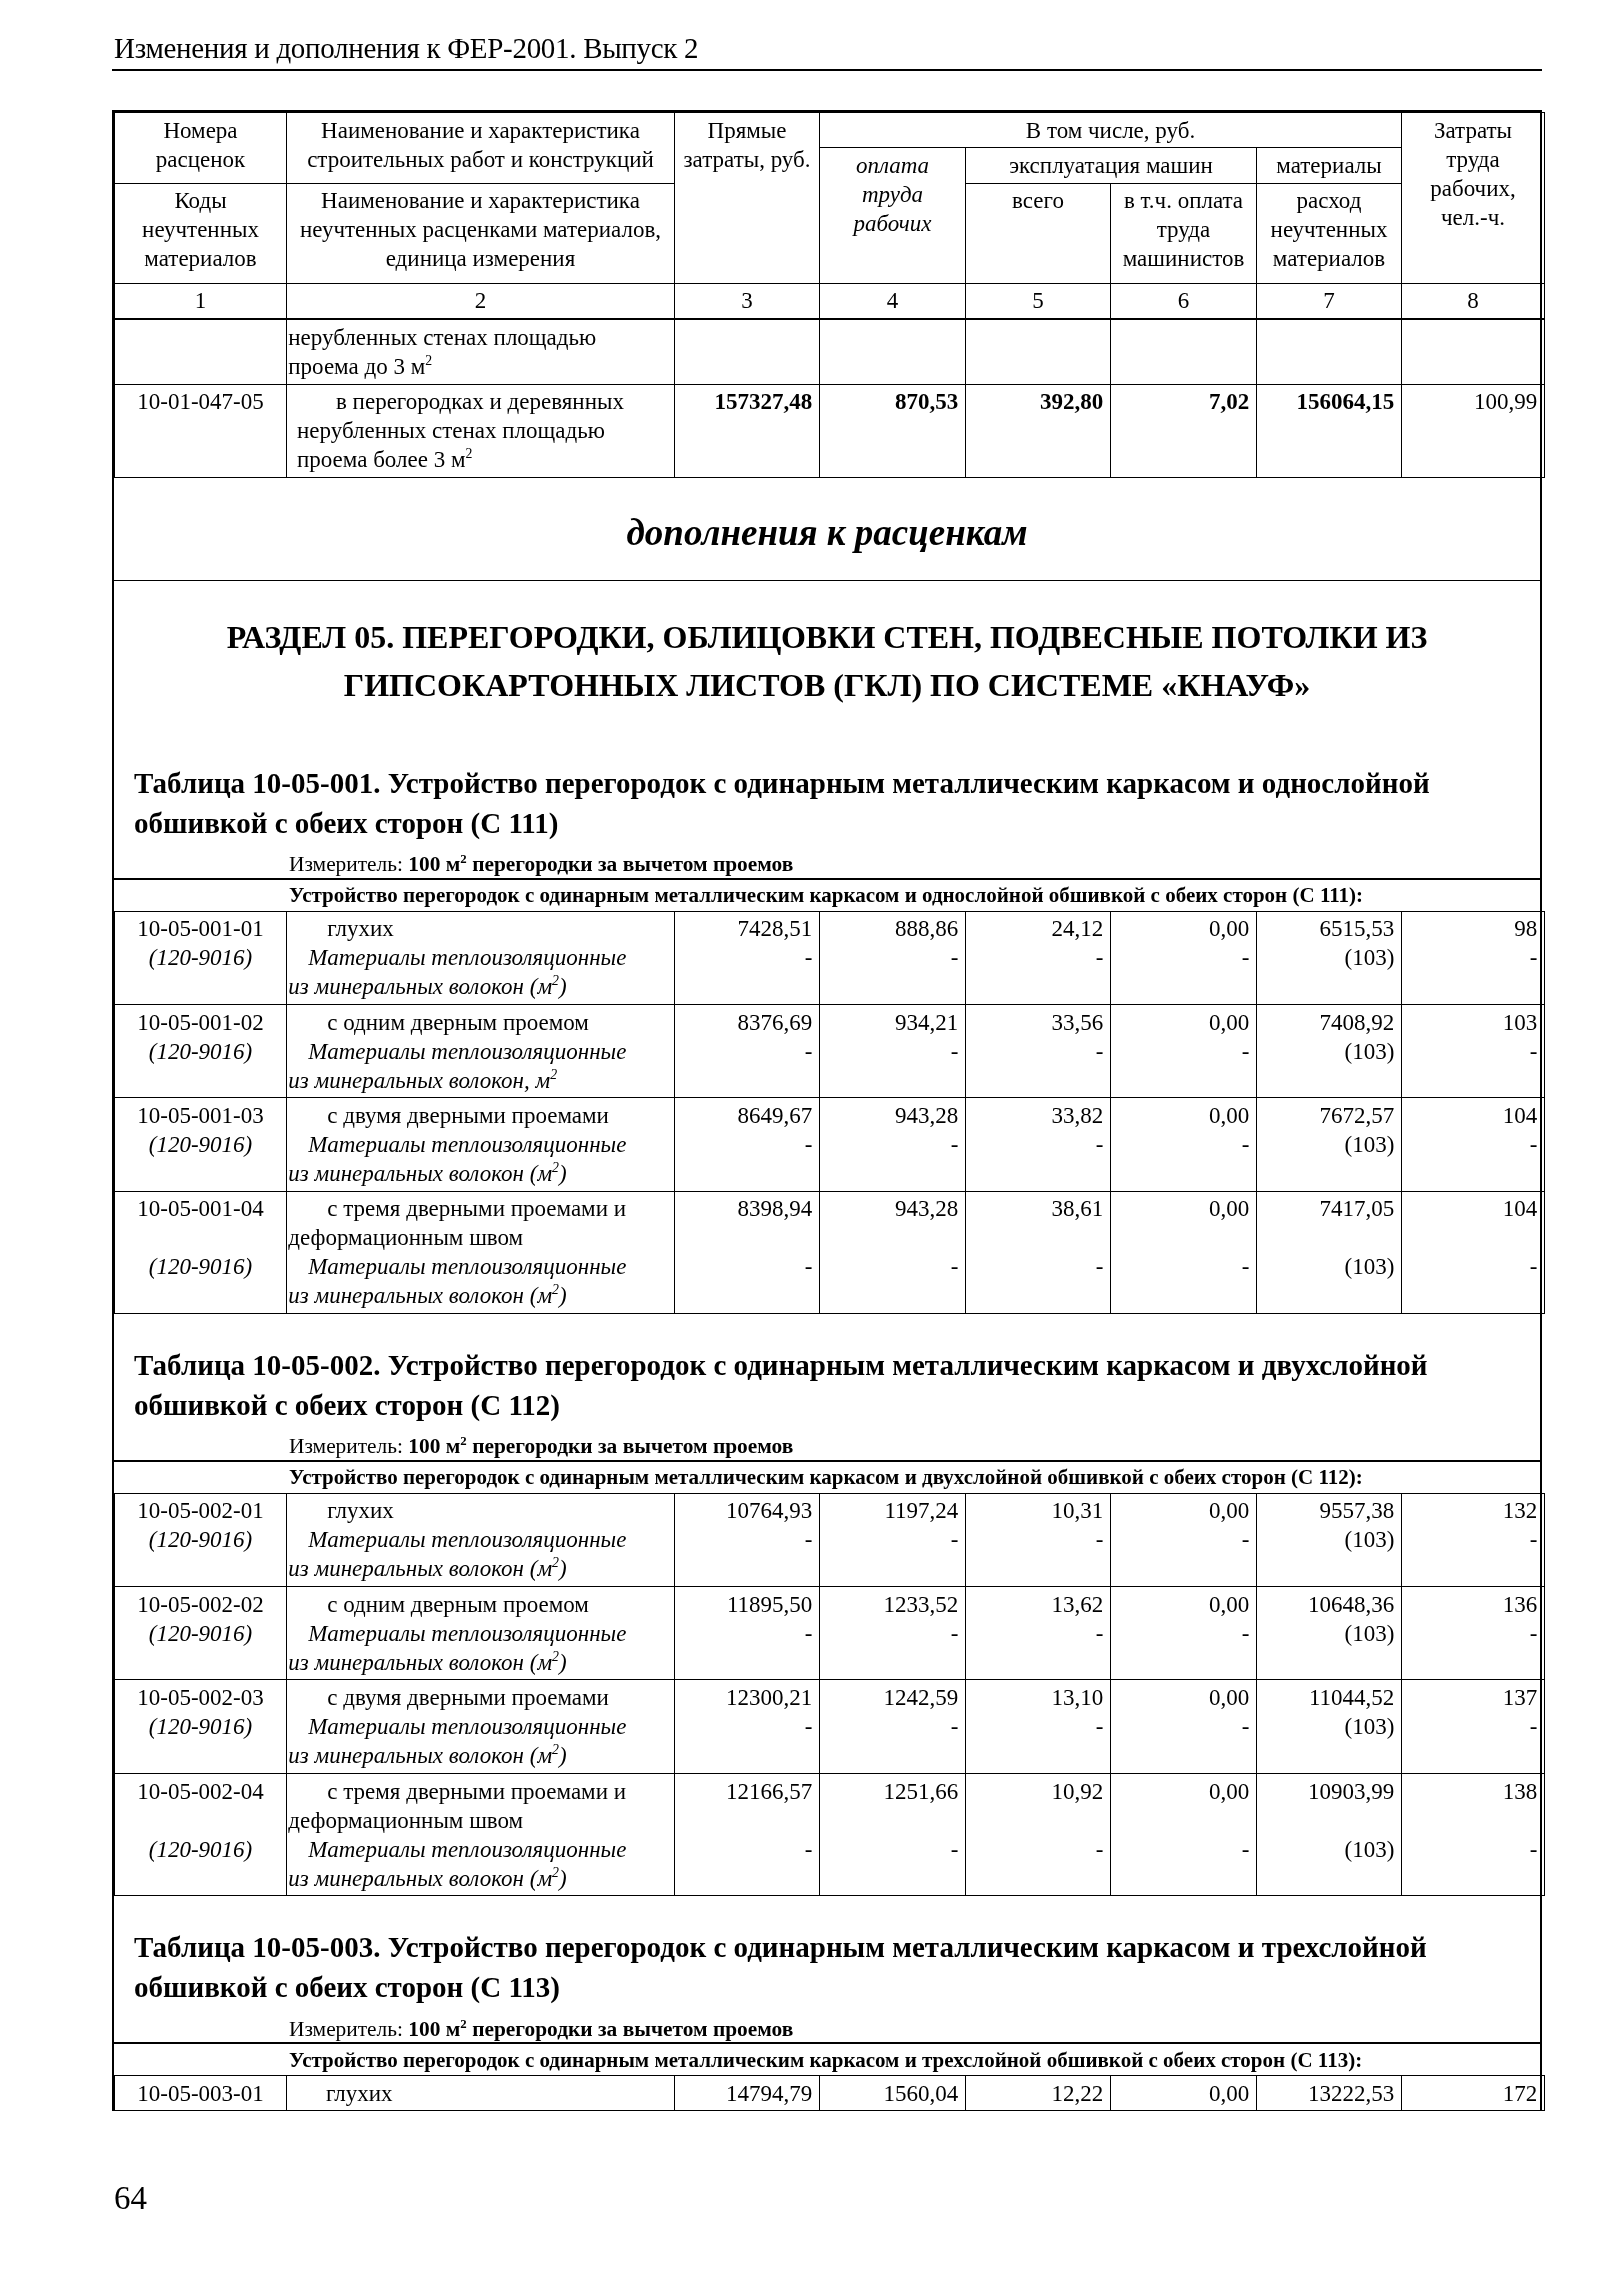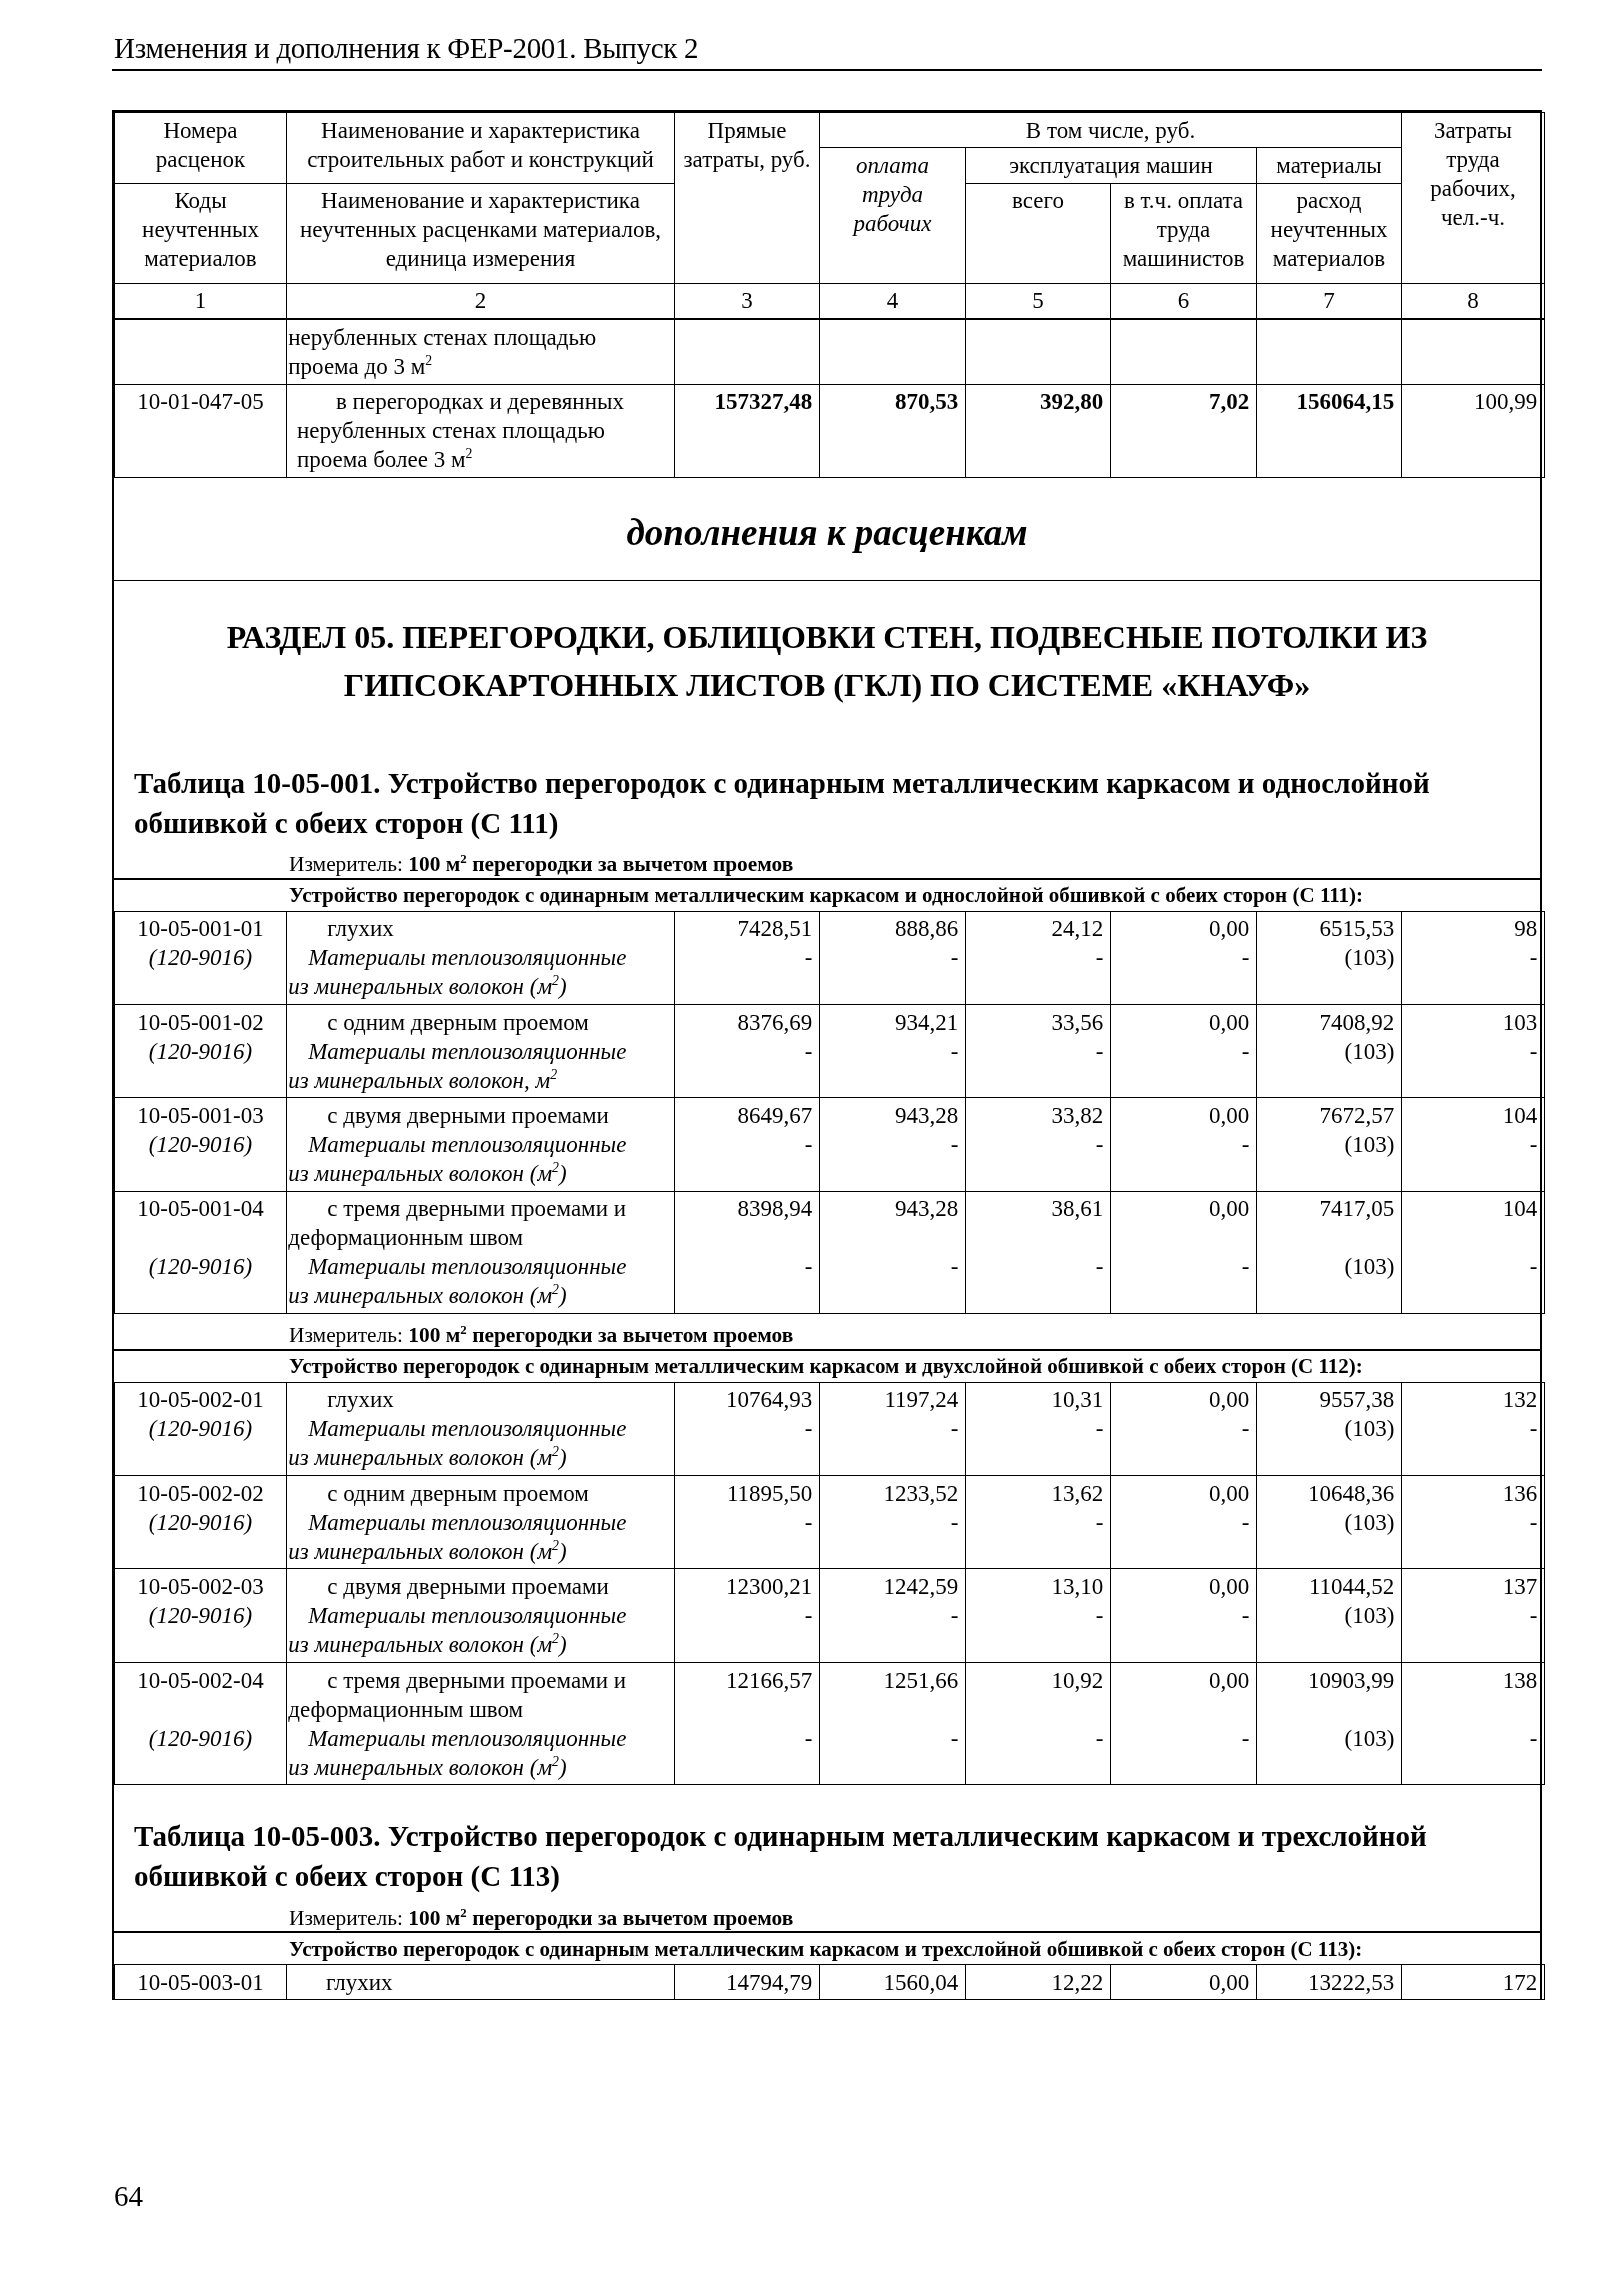--- a/index.html
+++ b/index.html
@@ -1,20 +1,20 @@
 <!DOCTYPE html>
 <html style="font-size:10.7px"><head>
 <meta charset="utf-8">
 <style>
   html, body { margin: 0; padding: 0; background: #ffffff; }
   body { width: 1615px; height: 2295px; position: relative; overflow: hidden;
          font-family: "Liberation Serif", "DejaVu Serif", serif; color: #000; }
   .running-header { position: absolute; left: 114px; top: 32px; font-size: 29px; letter-spacing: -0.3px; }
   .header-rule { position: absolute; left: 112px; top: 69px; width: 1430px; height: 0; border-top: 2px solid #000; }
-  .page-number { position: absolute; left: 114px; top: 2180px; font-size: 29px; }
+  .page-number { position: absolute; left: 114px; top: 2180px; font-size: 33px; }
 
   .sheet { position: absolute; left: 112px; top: 110px; width: 1430px; border: 2px solid #000; border-bottom: none; box-sizing: border-box; }
 
   table.grid { border-collapse: collapse; width: 100%; table-layout: fixed; }
   table.grid td { border: 1.3px solid #000; padding: 2.7px 6.7px; vertical-align: top; font-size: 23px; line-height: 29px; }
   .hdr td { text-align: center; vertical-align: middle; font-size: 16.7px; line-height: 21px; padding: 2.7px 4px; }
   .hdr .it { font-style: italic; }
   .num-row td { text-align: center; font-size: 18px; line-height: 20px; padding: 1.3px; }
   td.r { text-align: right; }
   .b { font-weight: bold; }
@@ -291,20 +291,21 @@
           </td>
       <td class="r">
             <span class="line">104</span>
             <span class="line">&nbsp;</span>
             <span class="line">-</span>
           </td>
     </tr>
   </tbody>
     </table>
 
+  <div class="table-title" style="margin-top:31px">Таблица 10-05-002. Устройство перегородок с одинарным металлическим каркасом и двухслойной обшивкой с обеих сторон (С 112)</div>
   <div class="meter"><span>Измеритель:</span> <b>100 м</b><sup class="b">2</sup> <b>перегородки за вычетом проемов</b></div>
   <div class="group-head">Устройство перегородок с одинарным металлическим каркасом и двухслойной обшивкой с обеих сторон (С 112):</div>
   <table class="grid">
     <colgroup>
       <col style="width:172px">
         <col style="width:388px">
         <col style="width:145px">
       <col style="width:146px">
         <col style="width:145px">
         <col style="width:146px">

